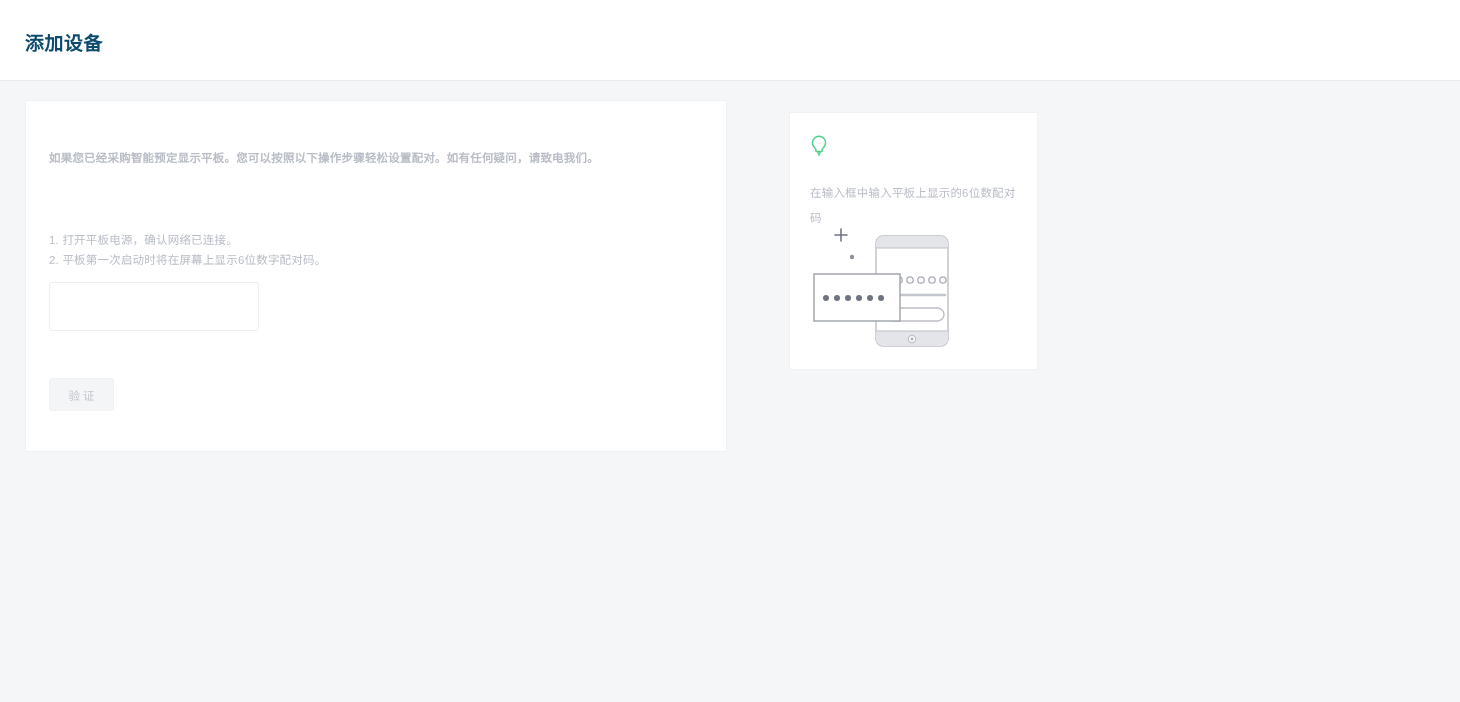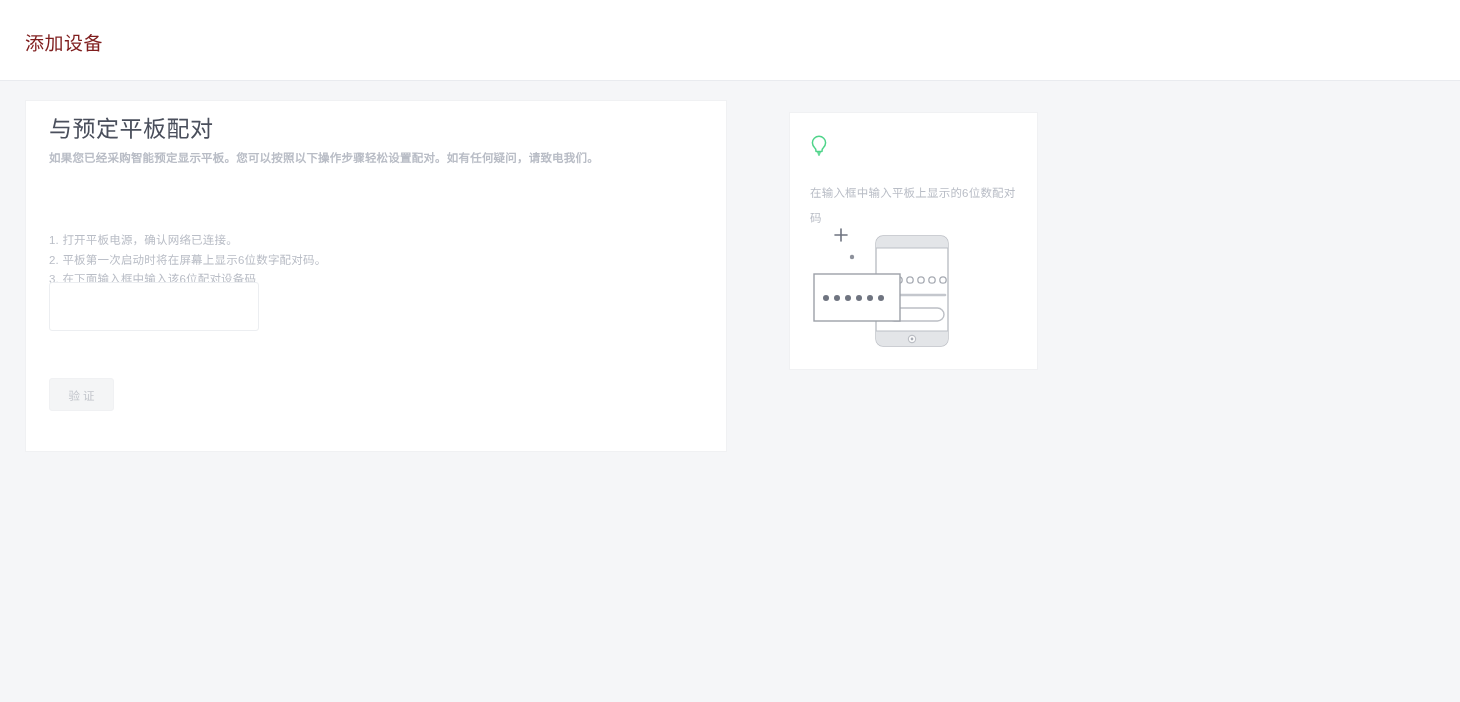--- a/index.html
+++ b/index.html
@@ -31,23 +31,23 @@
     width: 1460px;
     height: 81px;
     background: #ffffff;
     border-bottom: 1px solid #e9ebef;
   }
   .header-title {
     position: absolute;
     left: 25px;
     top: 28px;
     font-size: 19px;
-    font-weight: normal;
+    font-weight: bold;
     letter-spacing: 0.5px;
-    color: #7f1d1d;
+    color: #0c4a6e;
   }
 
   
   .left-rail {
     position: absolute;
     left: 2px;
     top: 100px;
     width: 5px;
     height: 536px;
     background: #d8dade;
@@ -196,28 +196,26 @@
     <div class="header-title">添加设备</div>
   </div>
 
   <div class="left-edge-line"></div>
   <div class="left-rail"></div>
 
   <div class="content">
 
     <div class="main-card">
 
-      <div class="card-title">与预定平板配对</div>
 
       <div class="card-subtitle">如果您已经采购智能预定显示平板。您可以按照以下操作步骤轻松设置配对。如有任何疑问，请致电我们。</div>
 
       <div class="steps">
         <div class="step-row">1. 打开平板电源，确认网络已连接。</div>
         <div class="step-row">2. 平板第一次启动时将在屏幕上显示6位数字配对码。</div>
-        <div class="step-row">3. 在下面输入框中输入该6位配对设备码</div>
       </div>
 
       <input class="code-input" type="text" placeholder="" style="">
 
       <button class="verify-button">验证</button>
     </div>
 
     <div class="tip-card">
 
       <span class="tip-icon">

